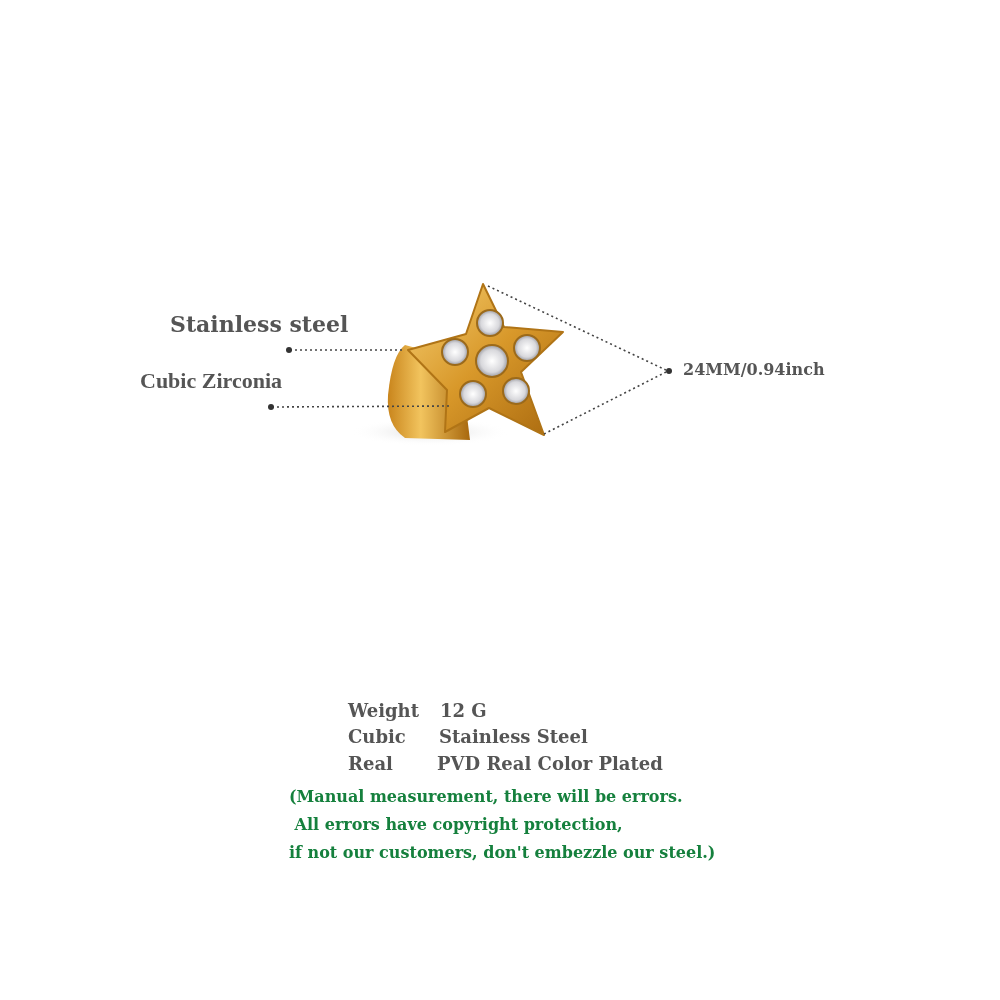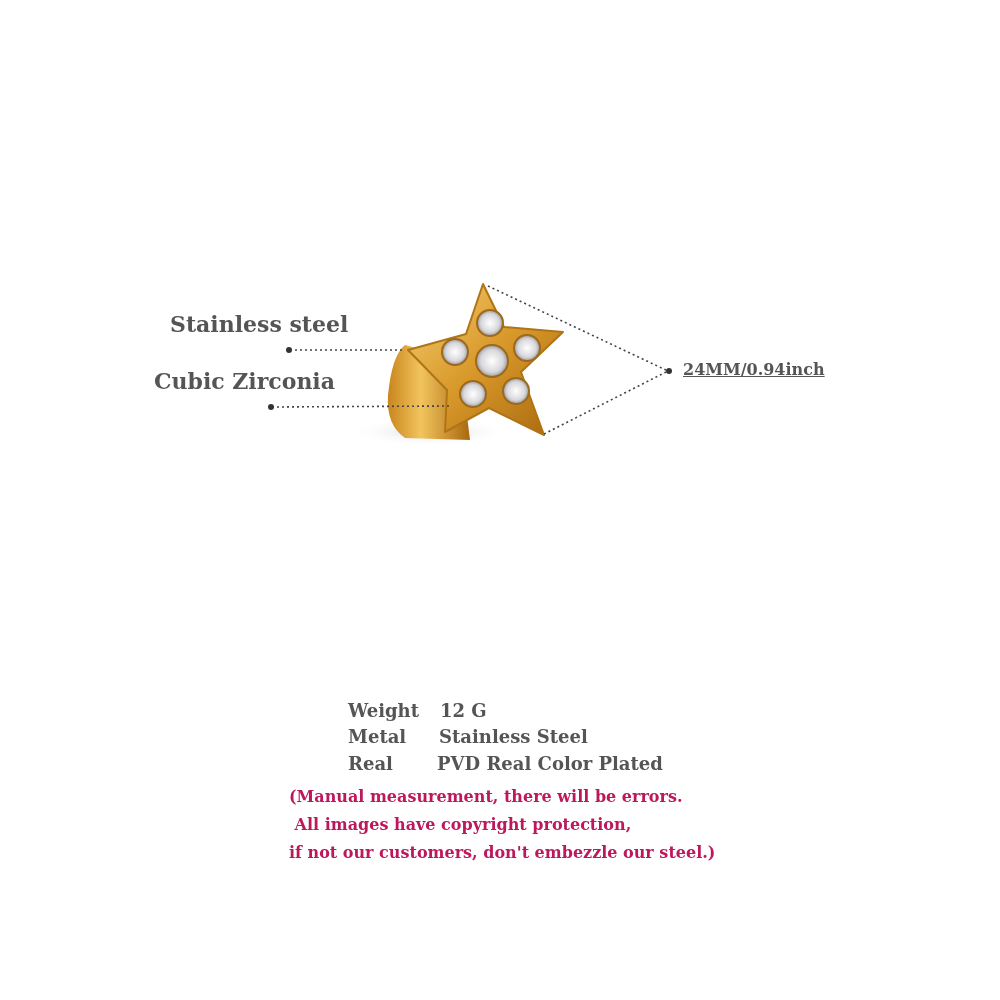--- a/index.html
+++ b/index.html
@@ -5,21 +5,21 @@
     html, body { margin:0; padding:0; }
     body { width:1000px; height:1000px; background:#ffffff; position:relative; overflow:hidden;
       font-family:"DejaVu Serif", "Liberation Serif", serif; color:#555555; }
     .label { position:absolute; font-weight:bold; white-space:nowrap; }
     .lbl-big { font-size:22px; color:#555; }
     .lbl-dim { font-size:16px; color:#555; }
     svg.art { position:absolute; left:0; top:0; }
     .specs { position:absolute; left:348px; top:700px; font-weight:bold; font-size:18px; color:#555; }
     .spec-row { position:absolute; white-space:nowrap; }
     .spec-key { position:absolute; left:0; }
-    .note { position:absolute; left:289px; font-weight:bold; font-size:16px; color:#be185d; white-space:nowrap; }
+    .note { position:absolute; left:289px; font-weight:bold; font-size:16px; color:#15803d; white-space:nowrap; }
   </style>
 </head>
 <body>
 
 <svg class="art" width="1000" height="1000" viewBox="0 0 1000 1000">
   <defs>
     <linearGradient id="g1" x1="0" y1="0" x2="1" y2="1">
       <stop offset="0" stop-color="#f6cf72"></stop>
       <stop offset="0.5" stop-color="#d8982a"></stop>
       <stop offset="1" stop-color="#a8680e"></stop>
@@ -59,33 +59,33 @@
     <line x1="272" y1="407" x2="452" y2="406"></line>
     <line x1="488" y1="286" x2="668" y2="371"></line>
     <line x1="544" y1="434" x2="668" y2="371"></line>
   </g>
   <circle cx="289" cy="350" r="3" fill="#333"></circle>
   <circle cx="271" cy="407" r="3" fill="#333"></circle>
   <circle cx="669" cy="371" r="3" fill="#333"></circle>
 </svg>
 
 <div class="label lbl-big" style="left:170px;top:311px;">Stainless steel</div>
-<div class="label lbl-big" style="left:154px;top:368px;">Cubic Zirconia</div>
-<div class="label lbl-dim" style="left:683px;top:360px;text-decoration:underline;">24MM/0.94inch</div>
+<div class="label lbl-big" style="left:140px;top:368px;font-family:Liberation Serif, serif;">Cubic Zirconia</div>
+<div class="label lbl-dim" style="left:683px;top:360px;">24MM/0.94inch</div>
 
 <div class="specs">
   <div class="spec-row" style="top:0;">
     <span class="spec-key">Weight</span>
     <span style="position:absolute;left:92px;">12 G</span>
   </div>
   <div class="spec-row" style="top:26px;">
-    <span class="spec-key">Metal</span>
+    <span class="spec-key">Cubic</span>
     <span style="position:absolute;left:91px;">Stainless Steel</span>
   </div>
   <div class="spec-row" style="top:53px;">
     <span class="spec-key">Real</span>
     <span style="position:absolute;left:89px;">PVD Real Color Plated</span>
   </div>
 </div>
 
 <div class="note" style="top:787px;">(Manual measurement, there will be errors.</div>
-<div class="note" style="top:815px;white-space:pre;"> All images have copyright protection,</div>
+<div class="note" style="top:815px;white-space:pre;"> All errors have copyright protection,</div>
 <div class="note" style="top:843px;">if not our customers, don't embezzle our steel.)</div>
 
 </body></html>

